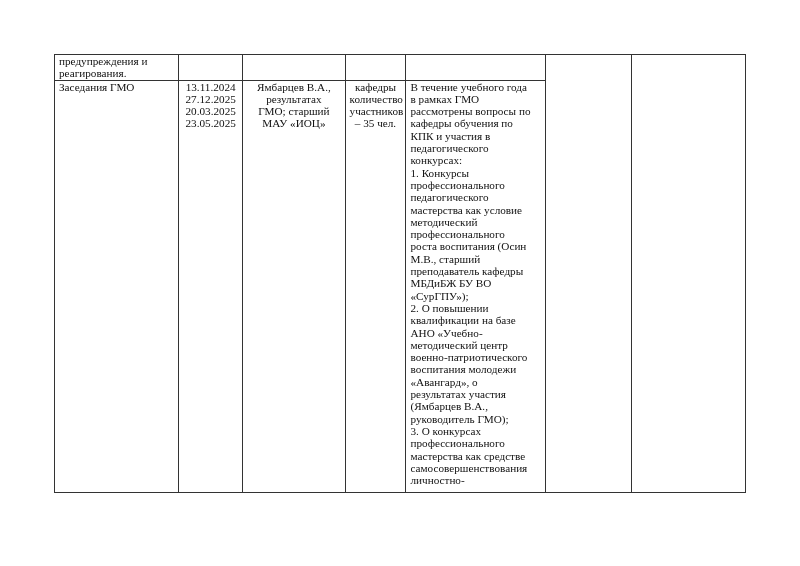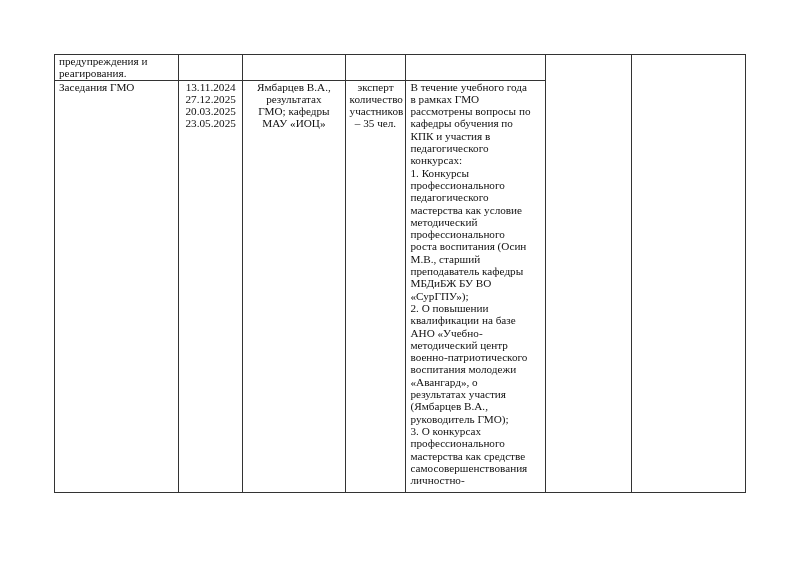--- a/index.html
+++ b/index.html
@@ -54,25 +54,25 @@
     </td>
     <td class="center">
       <span class="line">13.11.2024</span>
       <span class="line">27.12.2025</span>
       <span class="line">20.03.2025</span>
       <span class="line">23.05.2025</span>
     </td>
     <td class="center">
       <span class="line">Ямбарцев В.А.,</span>
       <span class="line">результатах</span>
-      <span class="line">ГМО; кафедры</span>
+      <span class="line">ГМО; старший</span>
       <span class="line">МАУ «ИОЦ»</span>
     </td>
     <td class="center">
-      <span class="line">эксперт</span>
+      <span class="line">кафедры</span>
       <span class="line">количество</span>
       <span class="line">участников</span>
       <span class="line">– 35 чел.</span>
     </td>
     <td class="left">
       <span class="line">В течение учебного года</span>
       <span class="line">в рамках ГМО</span>
       <span class="line">рассмотрены вопросы по</span>
       <span class="line">кафедры обучения по</span>
       <span class="line">КПК и участия в</span>

